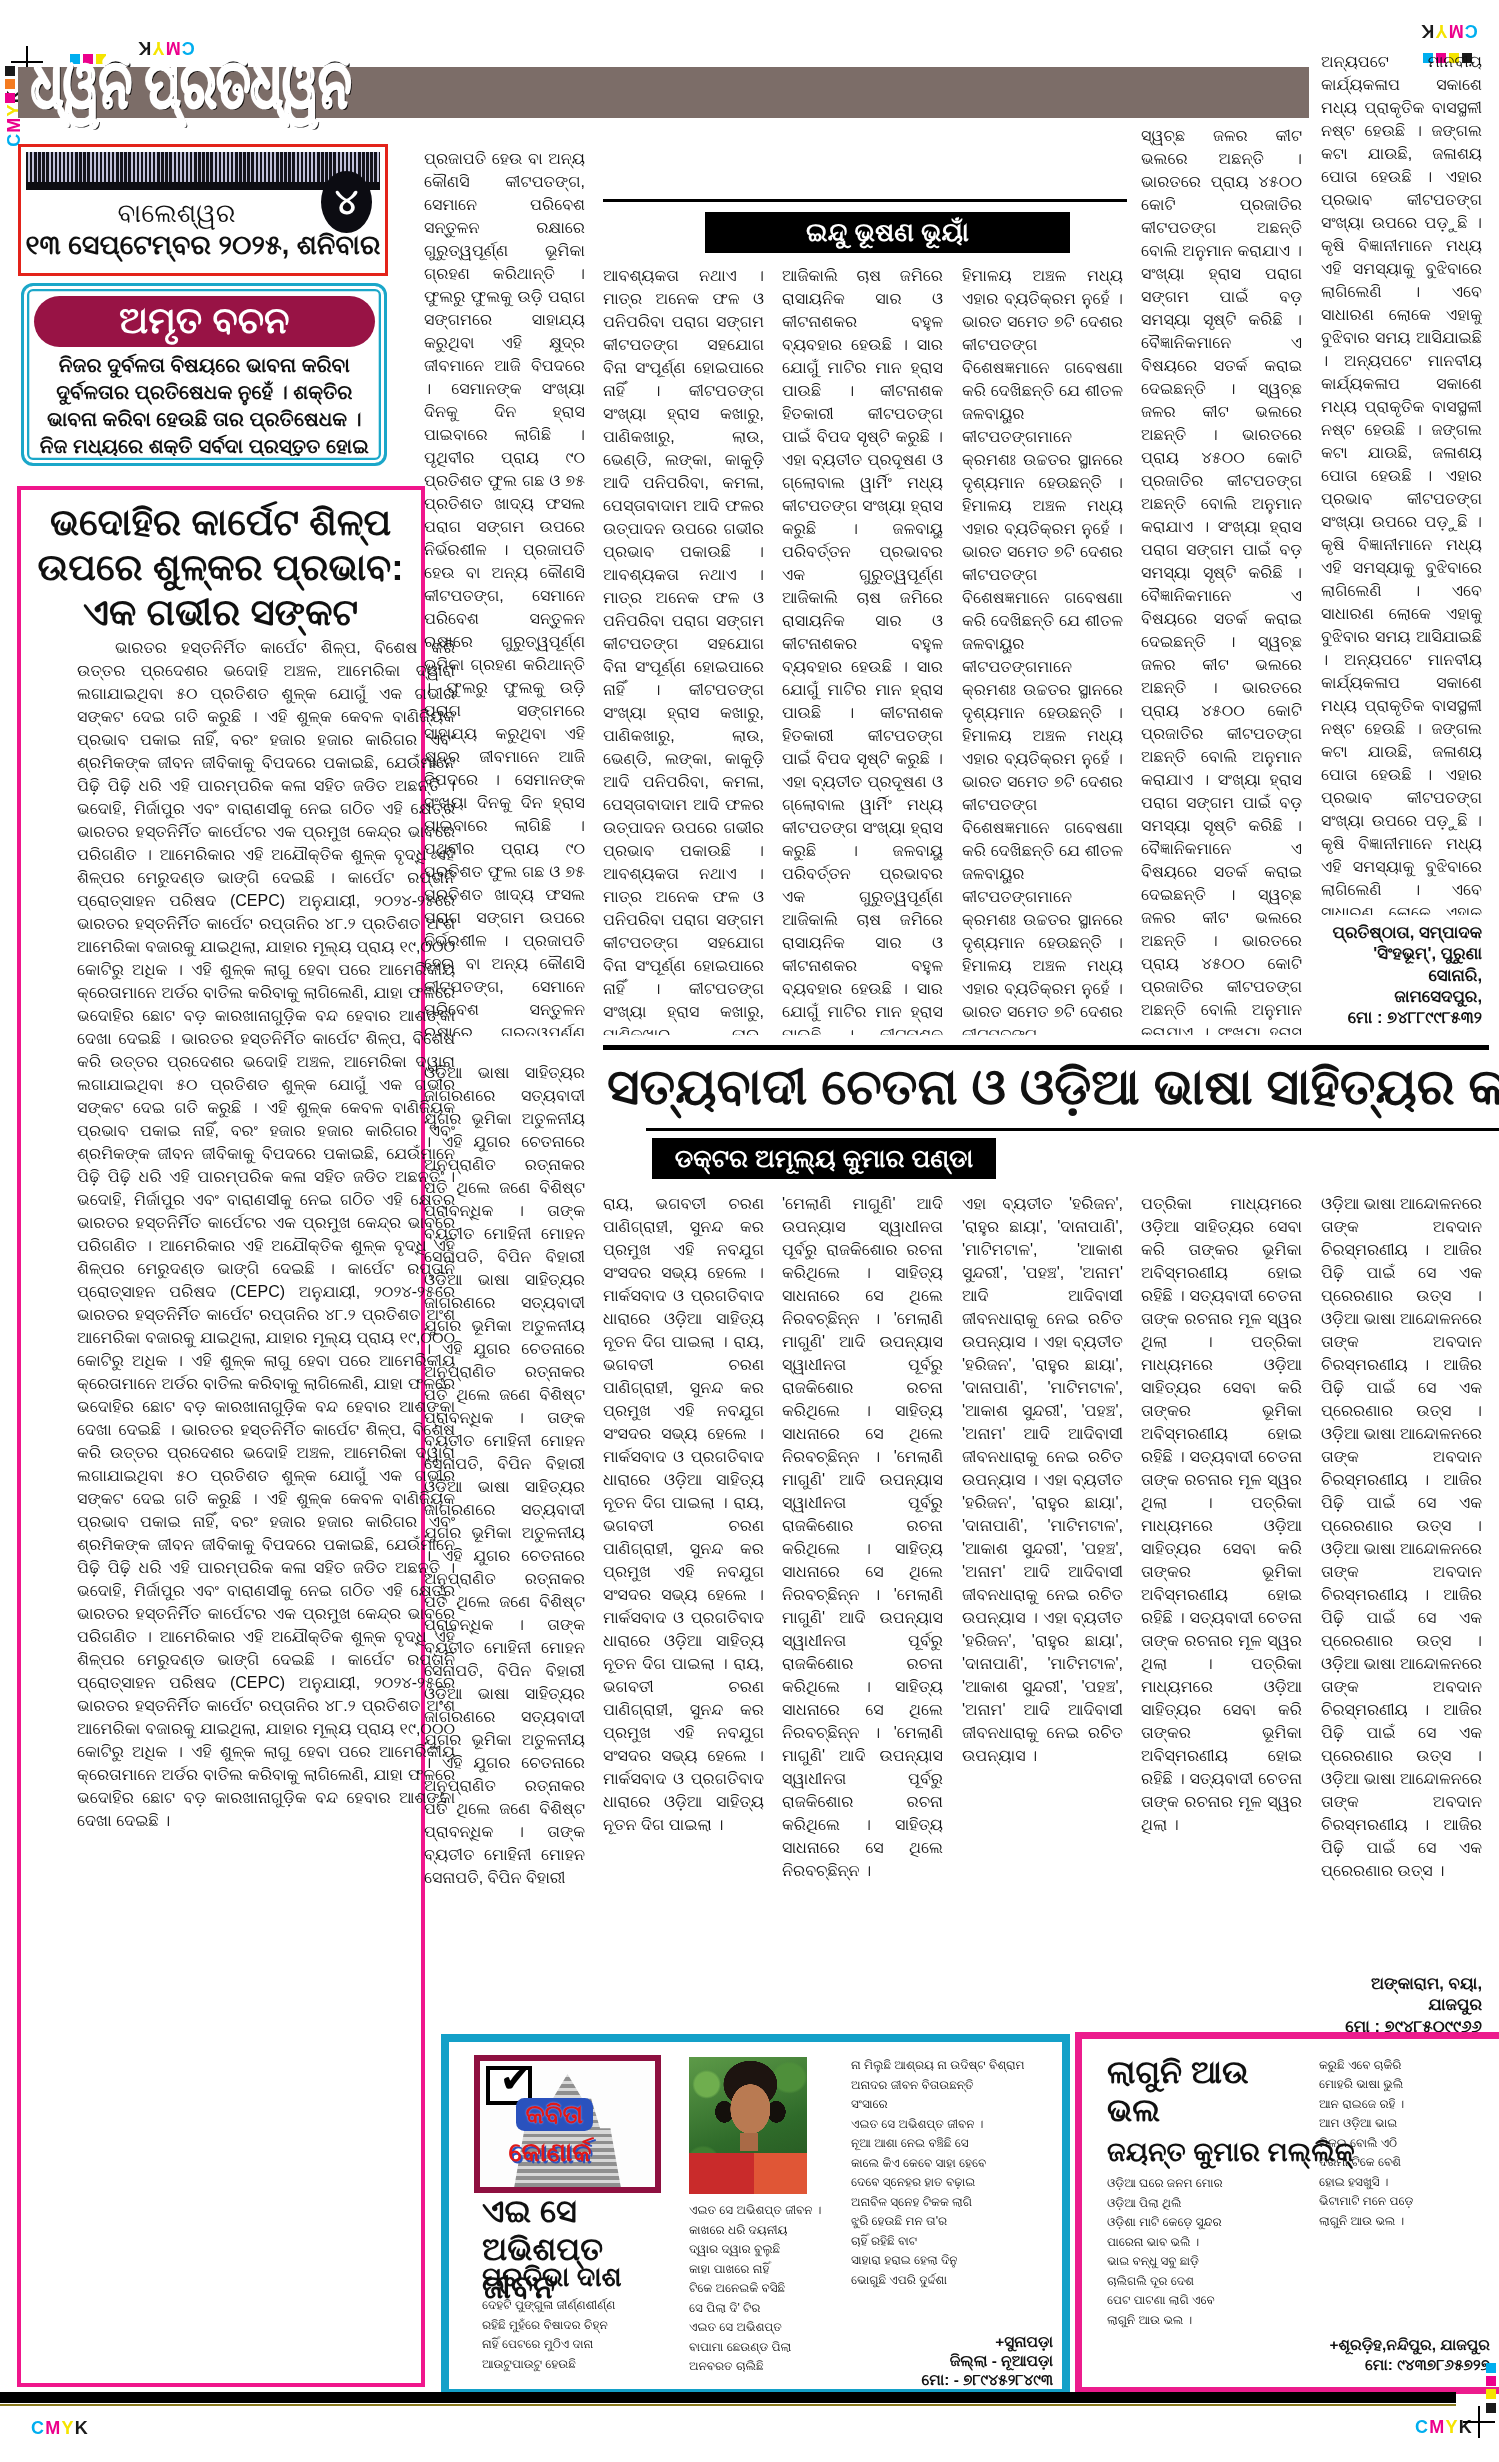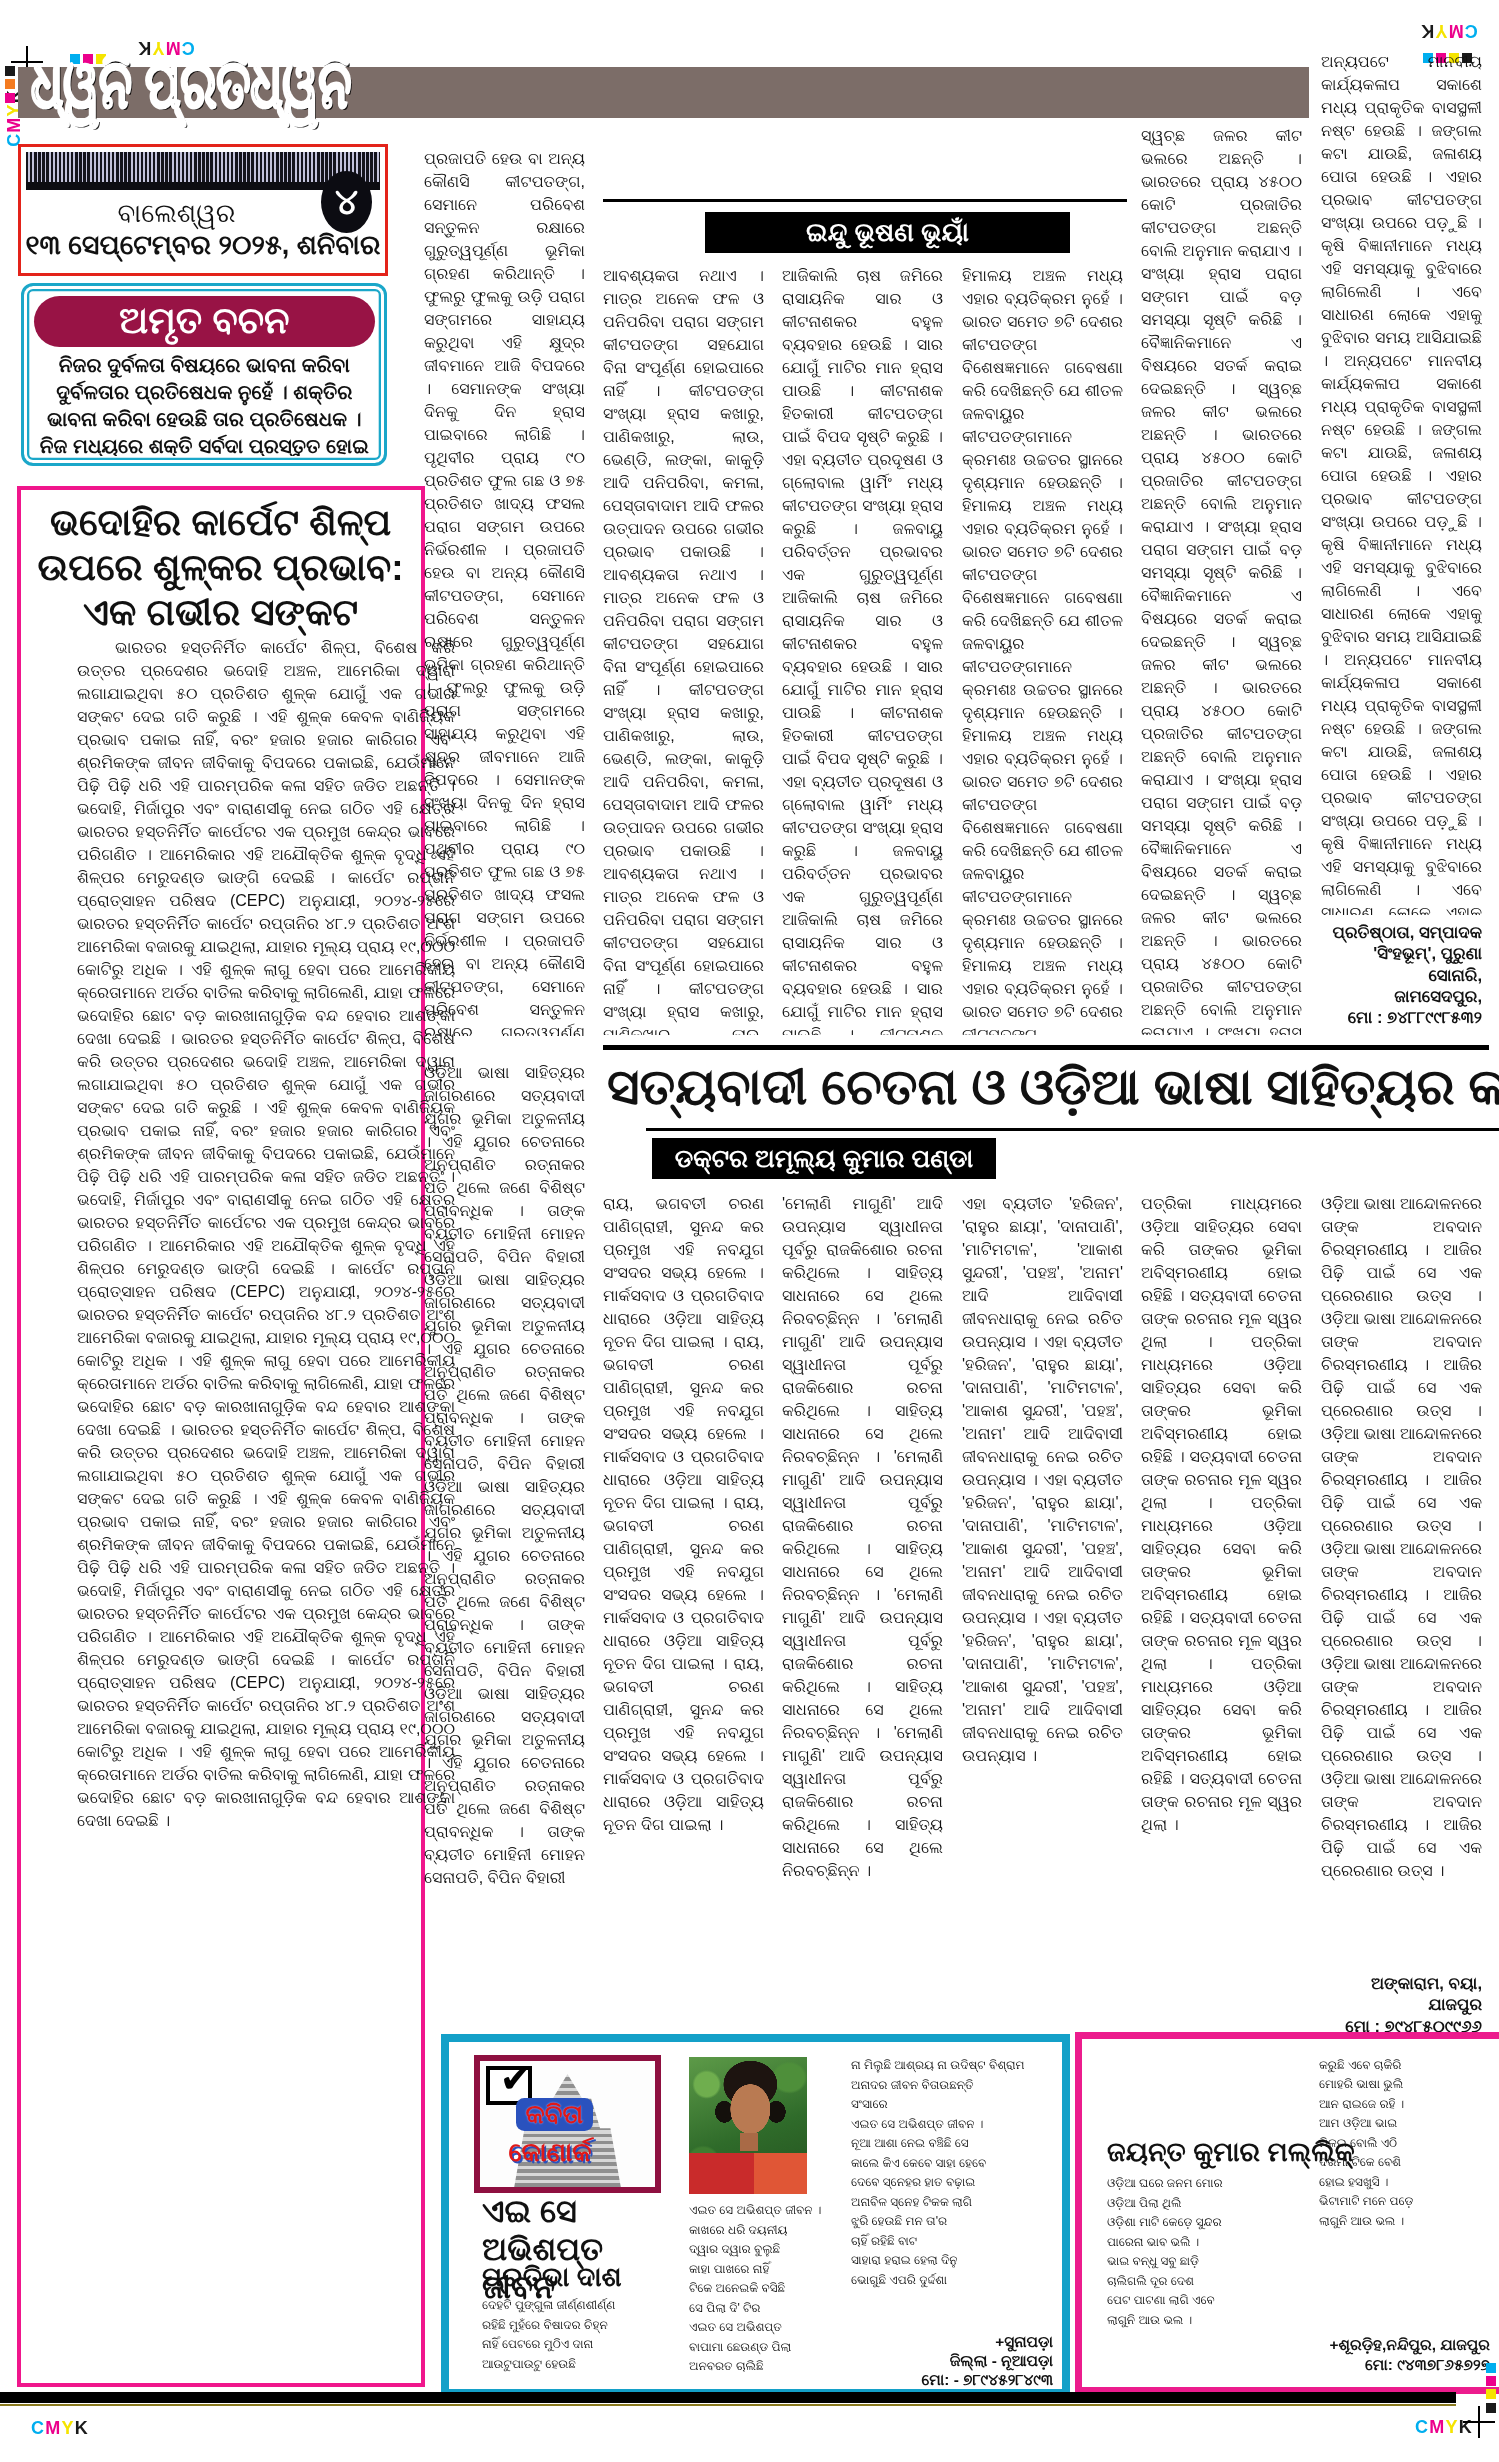--- a/index.html
+++ b/index.html
@@ -199,20 +199,22 @@
 ଝୁରି ହେଉଛି ମନ ତା'ର
 ଚାହିଁ ରହିଛି ବାଟ
 ସାହାରା ହରାଇ ହେଲା ଦିନୁ
 ଭୋଗୁଛି ଏପରି ଦୁର୍ଦ୍ଦଶା</div>
     <div class="abs sig" style="left:438px;top:290px;width:166px;font-size:15.4px;line-height:19px;">+ସୁନାପଡ଼ା
 ଜିଲ୍ଲା - ନୂଆପଡ଼ା
 ମୋ: - ୭୮୯୪୫୨୮୪୯୩</div>
   </div>
 
   <div class="abs lagunibox">
+    <div class="abs poemtitle" style="left:25px;top:14.2px;width:237px;">ଲାଗୁନି ଆଉ
+ଭଲ</div>
     <div class="abs poemauthor" style="left:25px;top:98px;">ଜୟନ୍ତ କୁମାର ମଲ୍ଲିକ୍</div>
     <div class="abs poem" style="left:25px;top:135px;width:201px;height:184px;">ଓଡ଼ିଆ ଘରେ ଜନମ ମୋର
 ଓଡ଼ିଆ ପିଲା ଥିଲି
 ଓଡ଼ିଶା ମାଟି କେଡ଼େ ସୁନ୍ଦର
 ପାରେନା ଭାବ ଭଲି ।
 ଭାଇ ବନ୍ଧୁ ସବୁ ଛାଡ଼ି
 ଚାଲିଗଲି ଦୂର ଦେଶ
 ପେଟ ପାଟଣା ଲାଗି ଏବେ
 ଲାଗୁନି ଆଉ ଭଲ ।</div>
     <div class="abs poem" style="left:237px;top:16.6px;width:172px;height:237px;">କରୁଛି ଏବେ ଚାକିରି

